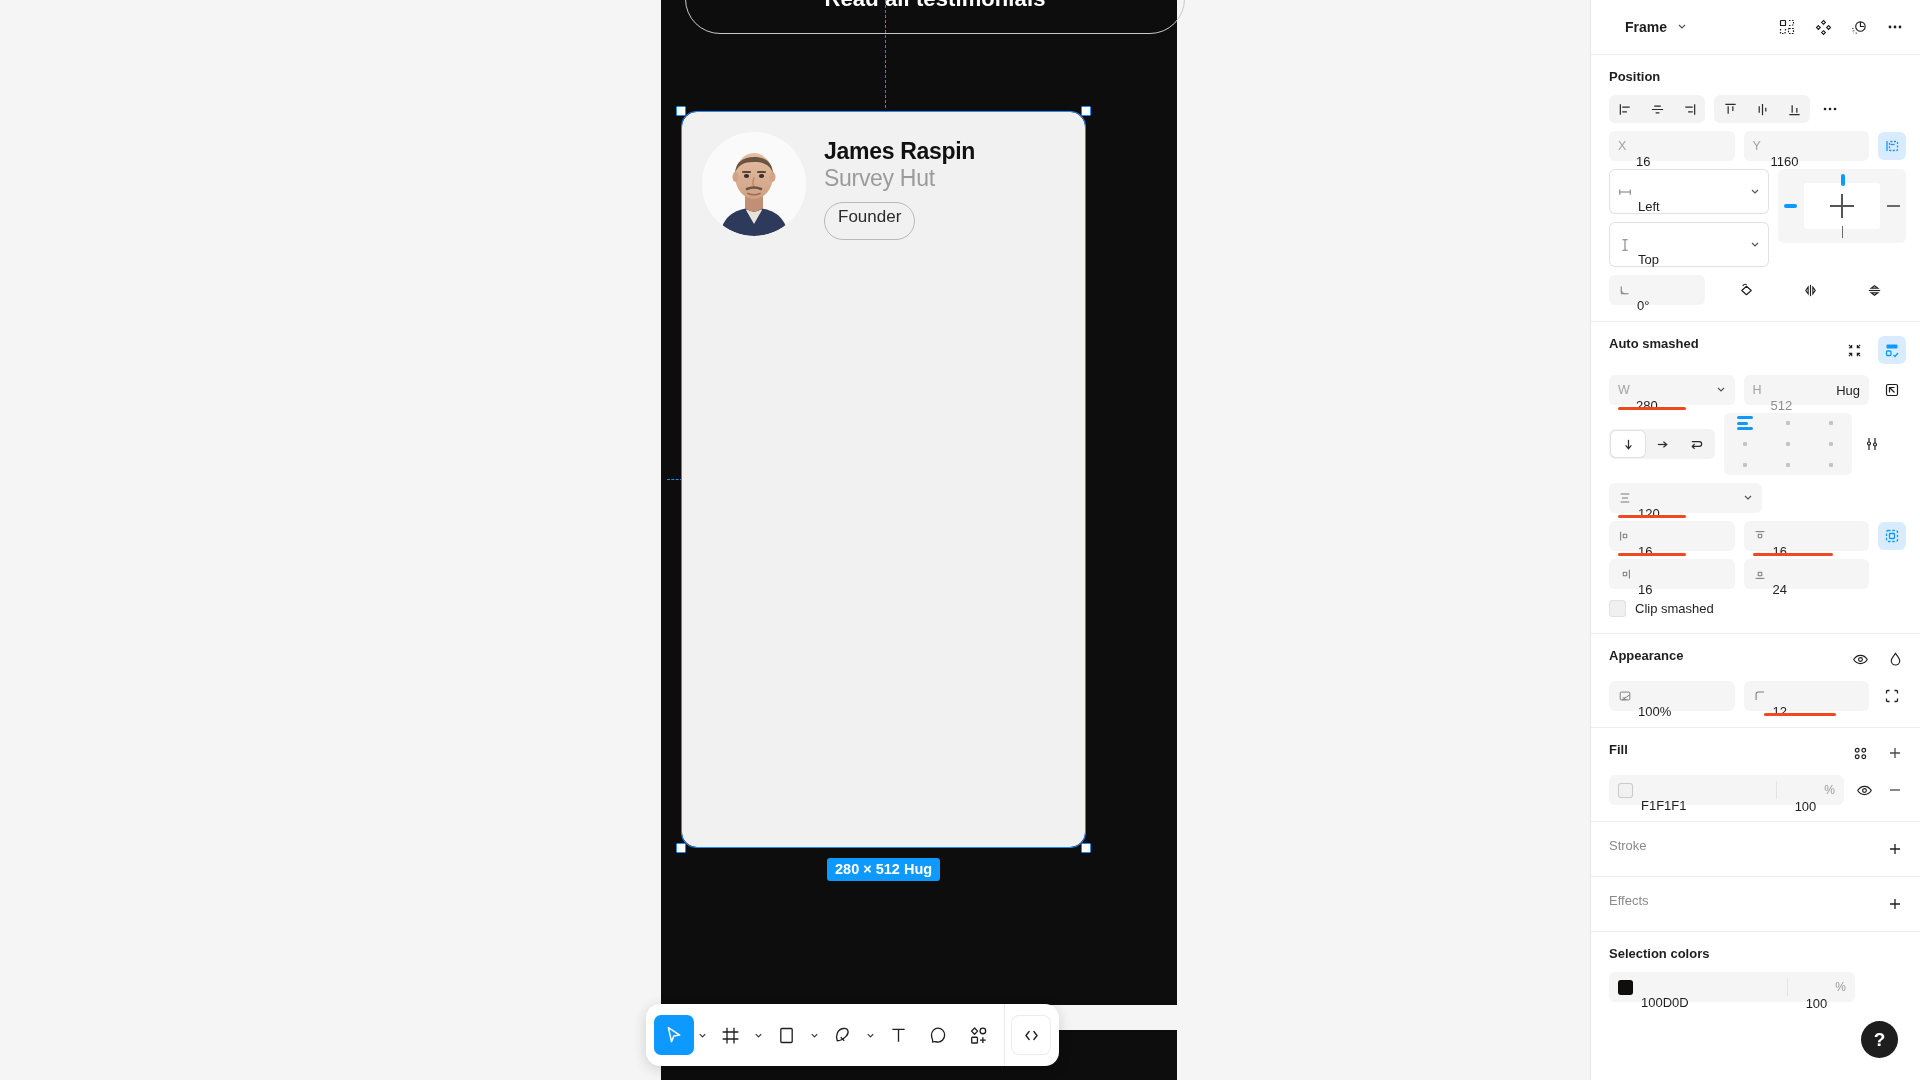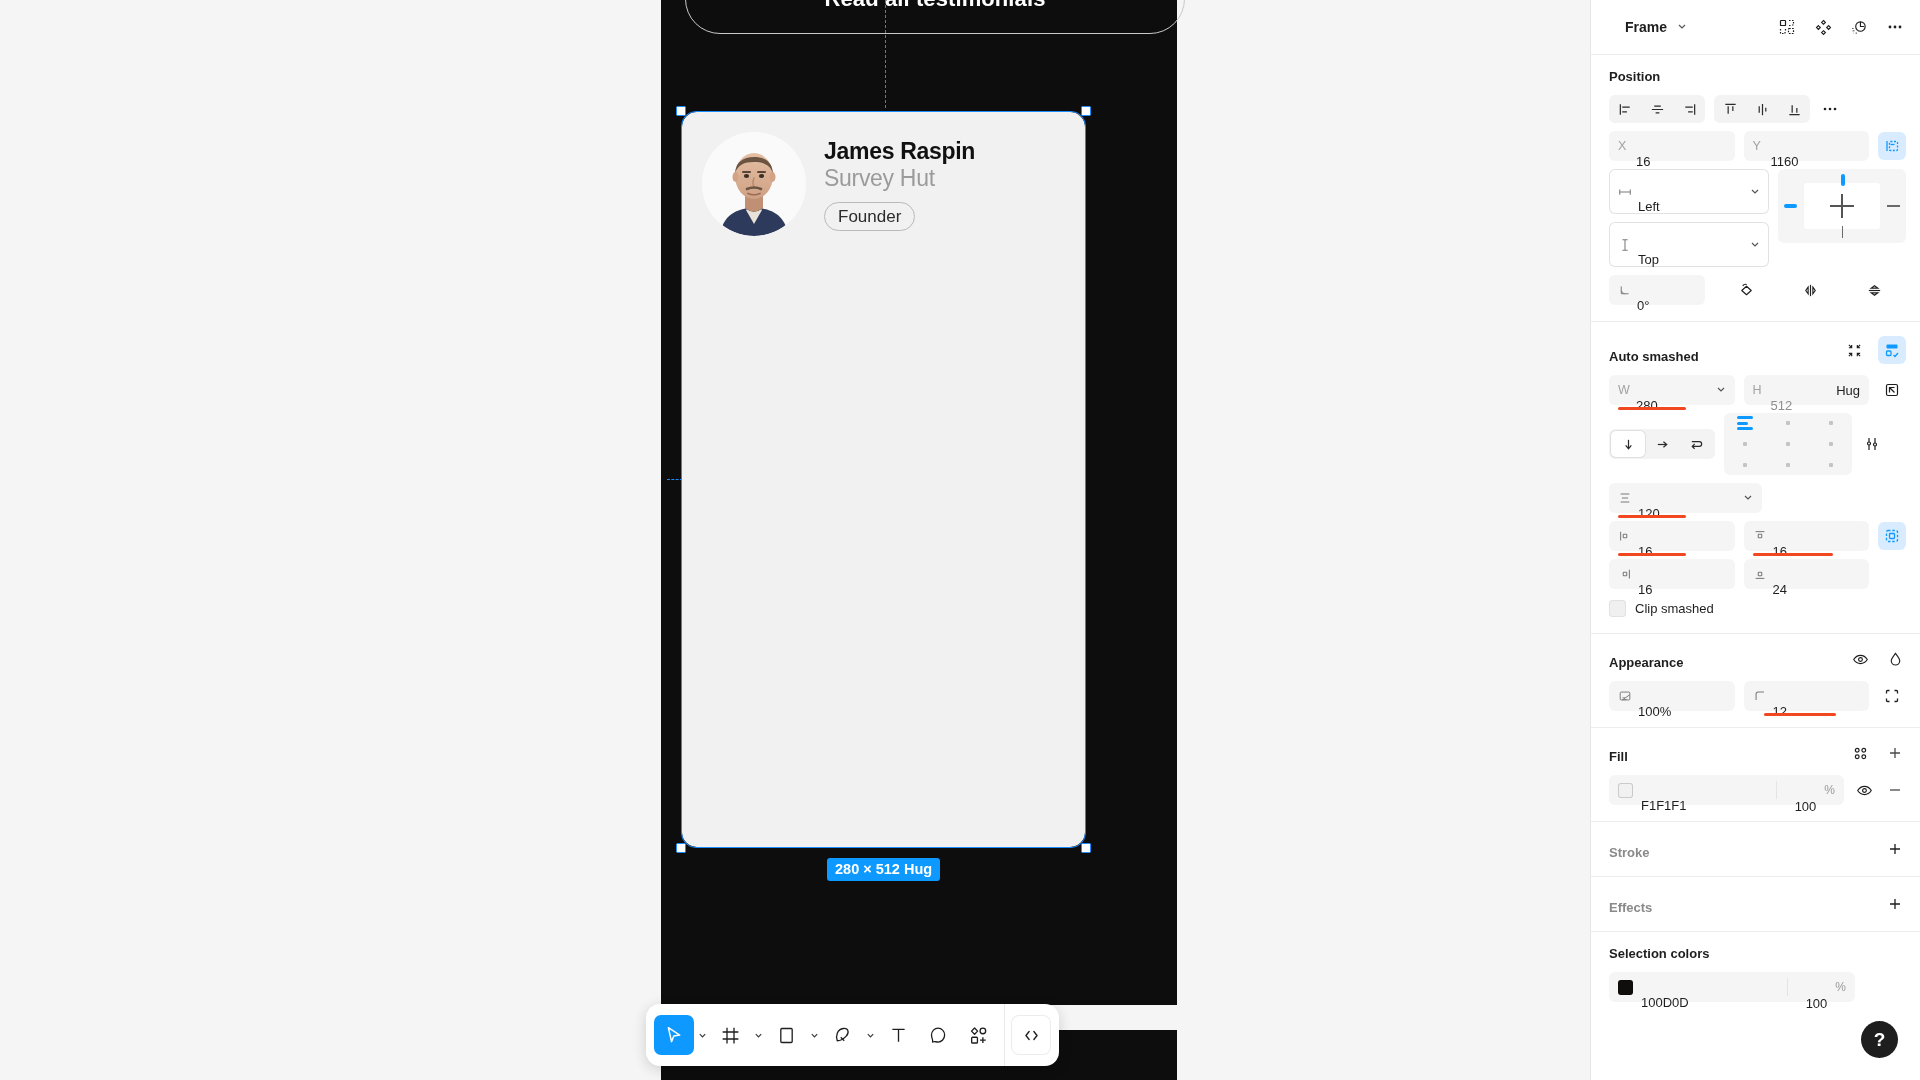--- a/index.html
+++ b/index.html
@@ -71,21 +71,21 @@
     width: 104px; height: 104px; border-radius: 50%;
     background: #fafafa;
     position: relative; overflow: hidden; flex: none;
   }
   .avatar svg { position: absolute; left: 0; top: 0; }
   .meta { padding-top: 6px; }
   .cust-name { font-size: 23px; font-weight: 700; color: #111; line-height: 1.15; letter-spacing: -.3px; }
   .cust-company { font-size: 23px; font-weight: 400; color: #9b9b9b; line-height: 1.25; letter-spacing: -.3px; }
   .role-pill {
     display: inline-block; margin-top: 9px;
-    padding: 4px 13px 3px;
+    padding: 4px 13px 12px;
     border: 1.4px solid #b9b9b9; border-radius: 999px;
     font-size: 17px; color: #2b2b2b;
   }
   .quote {
     margin-top: 118px;
     font-family: "Liberation Serif", "DejaVu Serif", serif;
     font-size: 43px;
     line-height: 49px;
     color: #141414;
     letter-spacing: -.4px;
@@ -153,23 +153,23 @@
     height: 55px; display: flex; align-items: center;
     padding: 0 14px 0 18px; gap: 8px;
     border-bottom: 1px solid #ededed;
   }
   .panel-title { font-size: 14px; font-weight: 600; padding-left: 16px; }
   .caret-sm { color: #555; font-size: 10px; margin-left: 2px; }
   .head-icons { margin-left: auto; display: flex; align-items: center; gap: 14px; }
   .icon-btn { width: 22px; height: 22px; display: flex; align-items: center; justify-content: center; color: #1e1e1e; }
 
   .section { padding: 14px 14px 16px 18px; border-bottom: 1px solid #ededed; }
-  .sec-head { display: flex; align-items: flex-end; margin-bottom: 11px; }
+  .sec-head { display: flex; align-items: flex-start; margin-bottom: 11px; }
   .sec-title { font-size: 13px; font-weight: 600; color: #1e1e1e; }
-  .sec-title.muted { color: #8a8a8a; font-weight: 700; }
+  .sec-title.muted { color: #8a8a8a; font-weight: 400; }
   .sec-actions { margin-left: auto; display: flex; align-items: center; gap: 13px; }
 
   .row { display: flex; align-items: center; gap: 9px; margin-bottom: 8px; }
   .align-group { display: flex; background: #f3f3f3; border-radius: 6px; overflow: hidden; }
   .align-btn { width: 32px; height: 28px; display: flex; align-items: center; justify-content: center; color: #2b2b2b; }
 
   .field {
     display: flex; align-items: center; gap: 6px;
     background: #f5f5f5; border-radius: 6px;
     height: 30px; padding: 0 9px;

